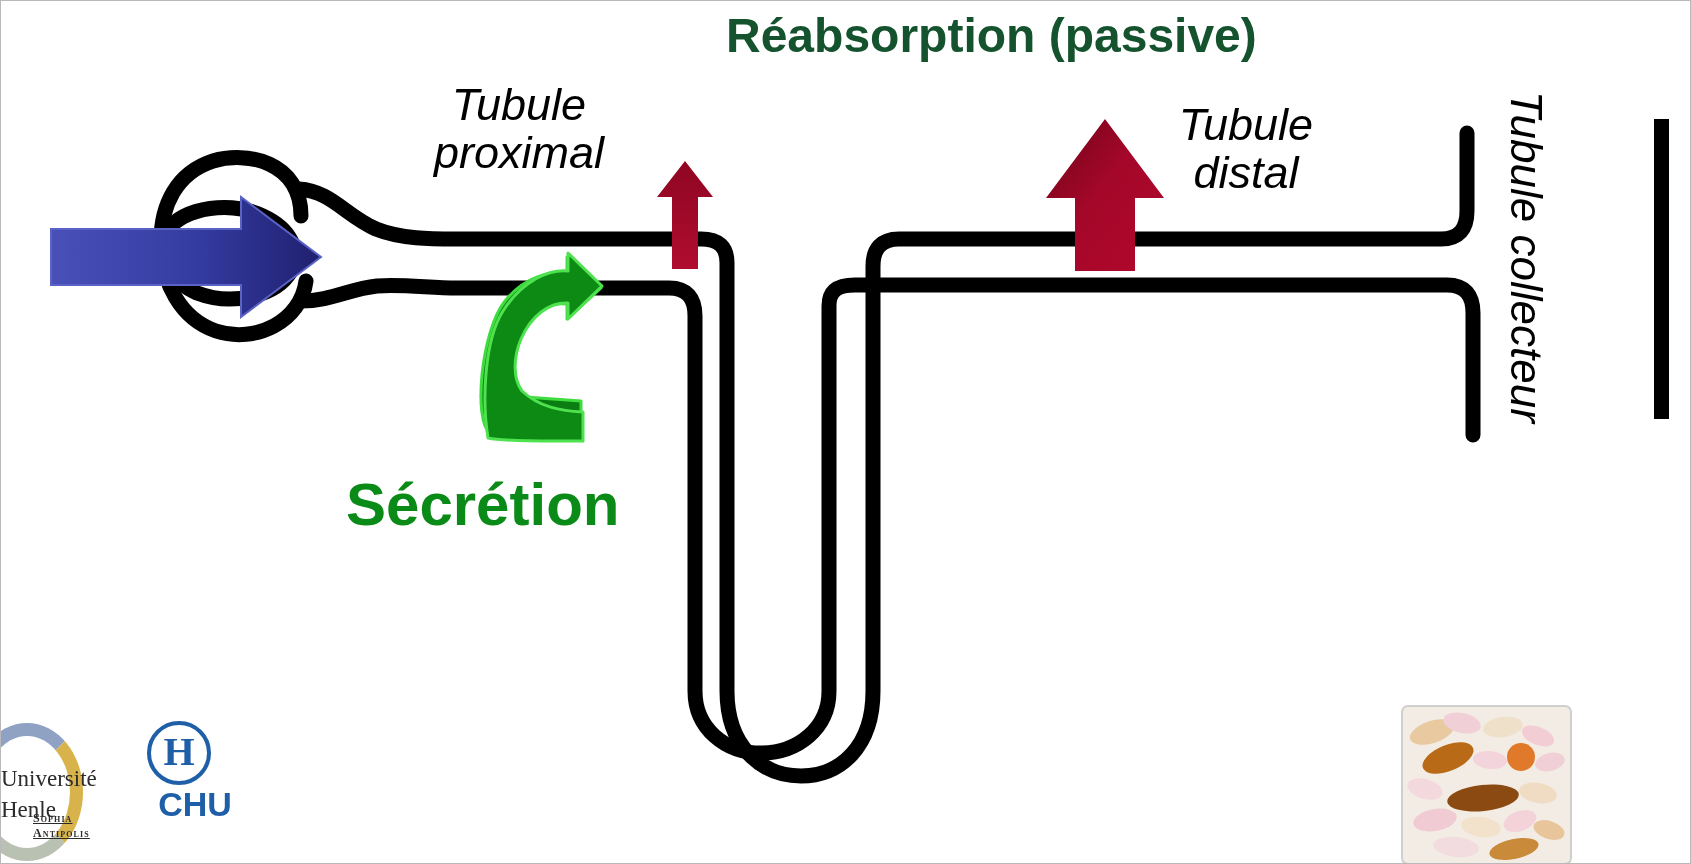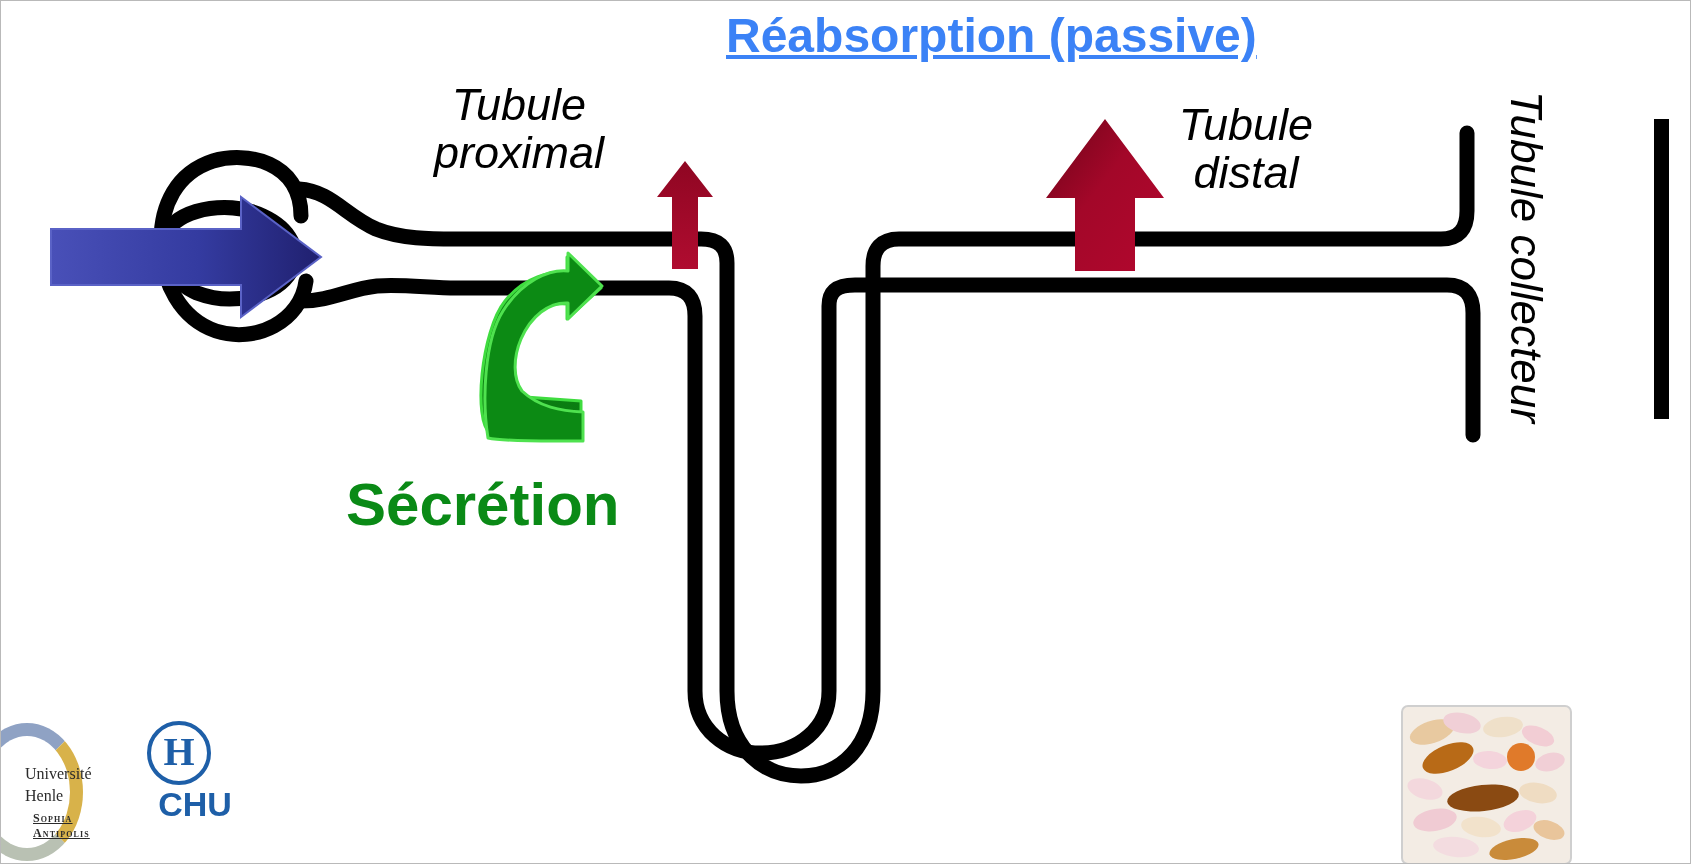--- a/index.html
+++ b/index.html
@@ -48,22 +48,21 @@
     left: 14px;
     top: 40px;
     font-size: 50px;
     color: #0e9099;
   }
 
   #label-reabsorption {
     left: 725px;
     top: 10px;
     font-size: 48px;
-    color: #3b82f6;
-    text-decoration: underline;
+    color: #14532d;
   }
 
   #label-secretion {
     left: 345px;
     top: 472px;
     font-size: 60px;
     color: #0a8a16;
     text-align: center;
     width: 260px;
   }
@@ -130,24 +129,23 @@
     border: 13px solid #b9c1b3;
     border-radius: 50%;
     border-top-color: #8fa2c4;
     border-right-color: #d8b24a;
   }
   #logo-unice .uni-text {
     position: absolute;
     left: 0px;
     top: 48px;
     font-family: "Liberation Serif", serif;
-    font-size: 16px;
+    font-size: 23px;
     color: #2b2b2b;
     line-height: 1.35;
-    padding-left: 24px;
   }
   #logo-unice .sophia-text {
     position: absolute;
     left: 32px;
     top: 96px;
     font-family: "Liberation Serif", serif;
     font-size: 12px;
     letter-spacing: 1.1px;
     color: #2b2b2b;
     font-variant: small-caps;

